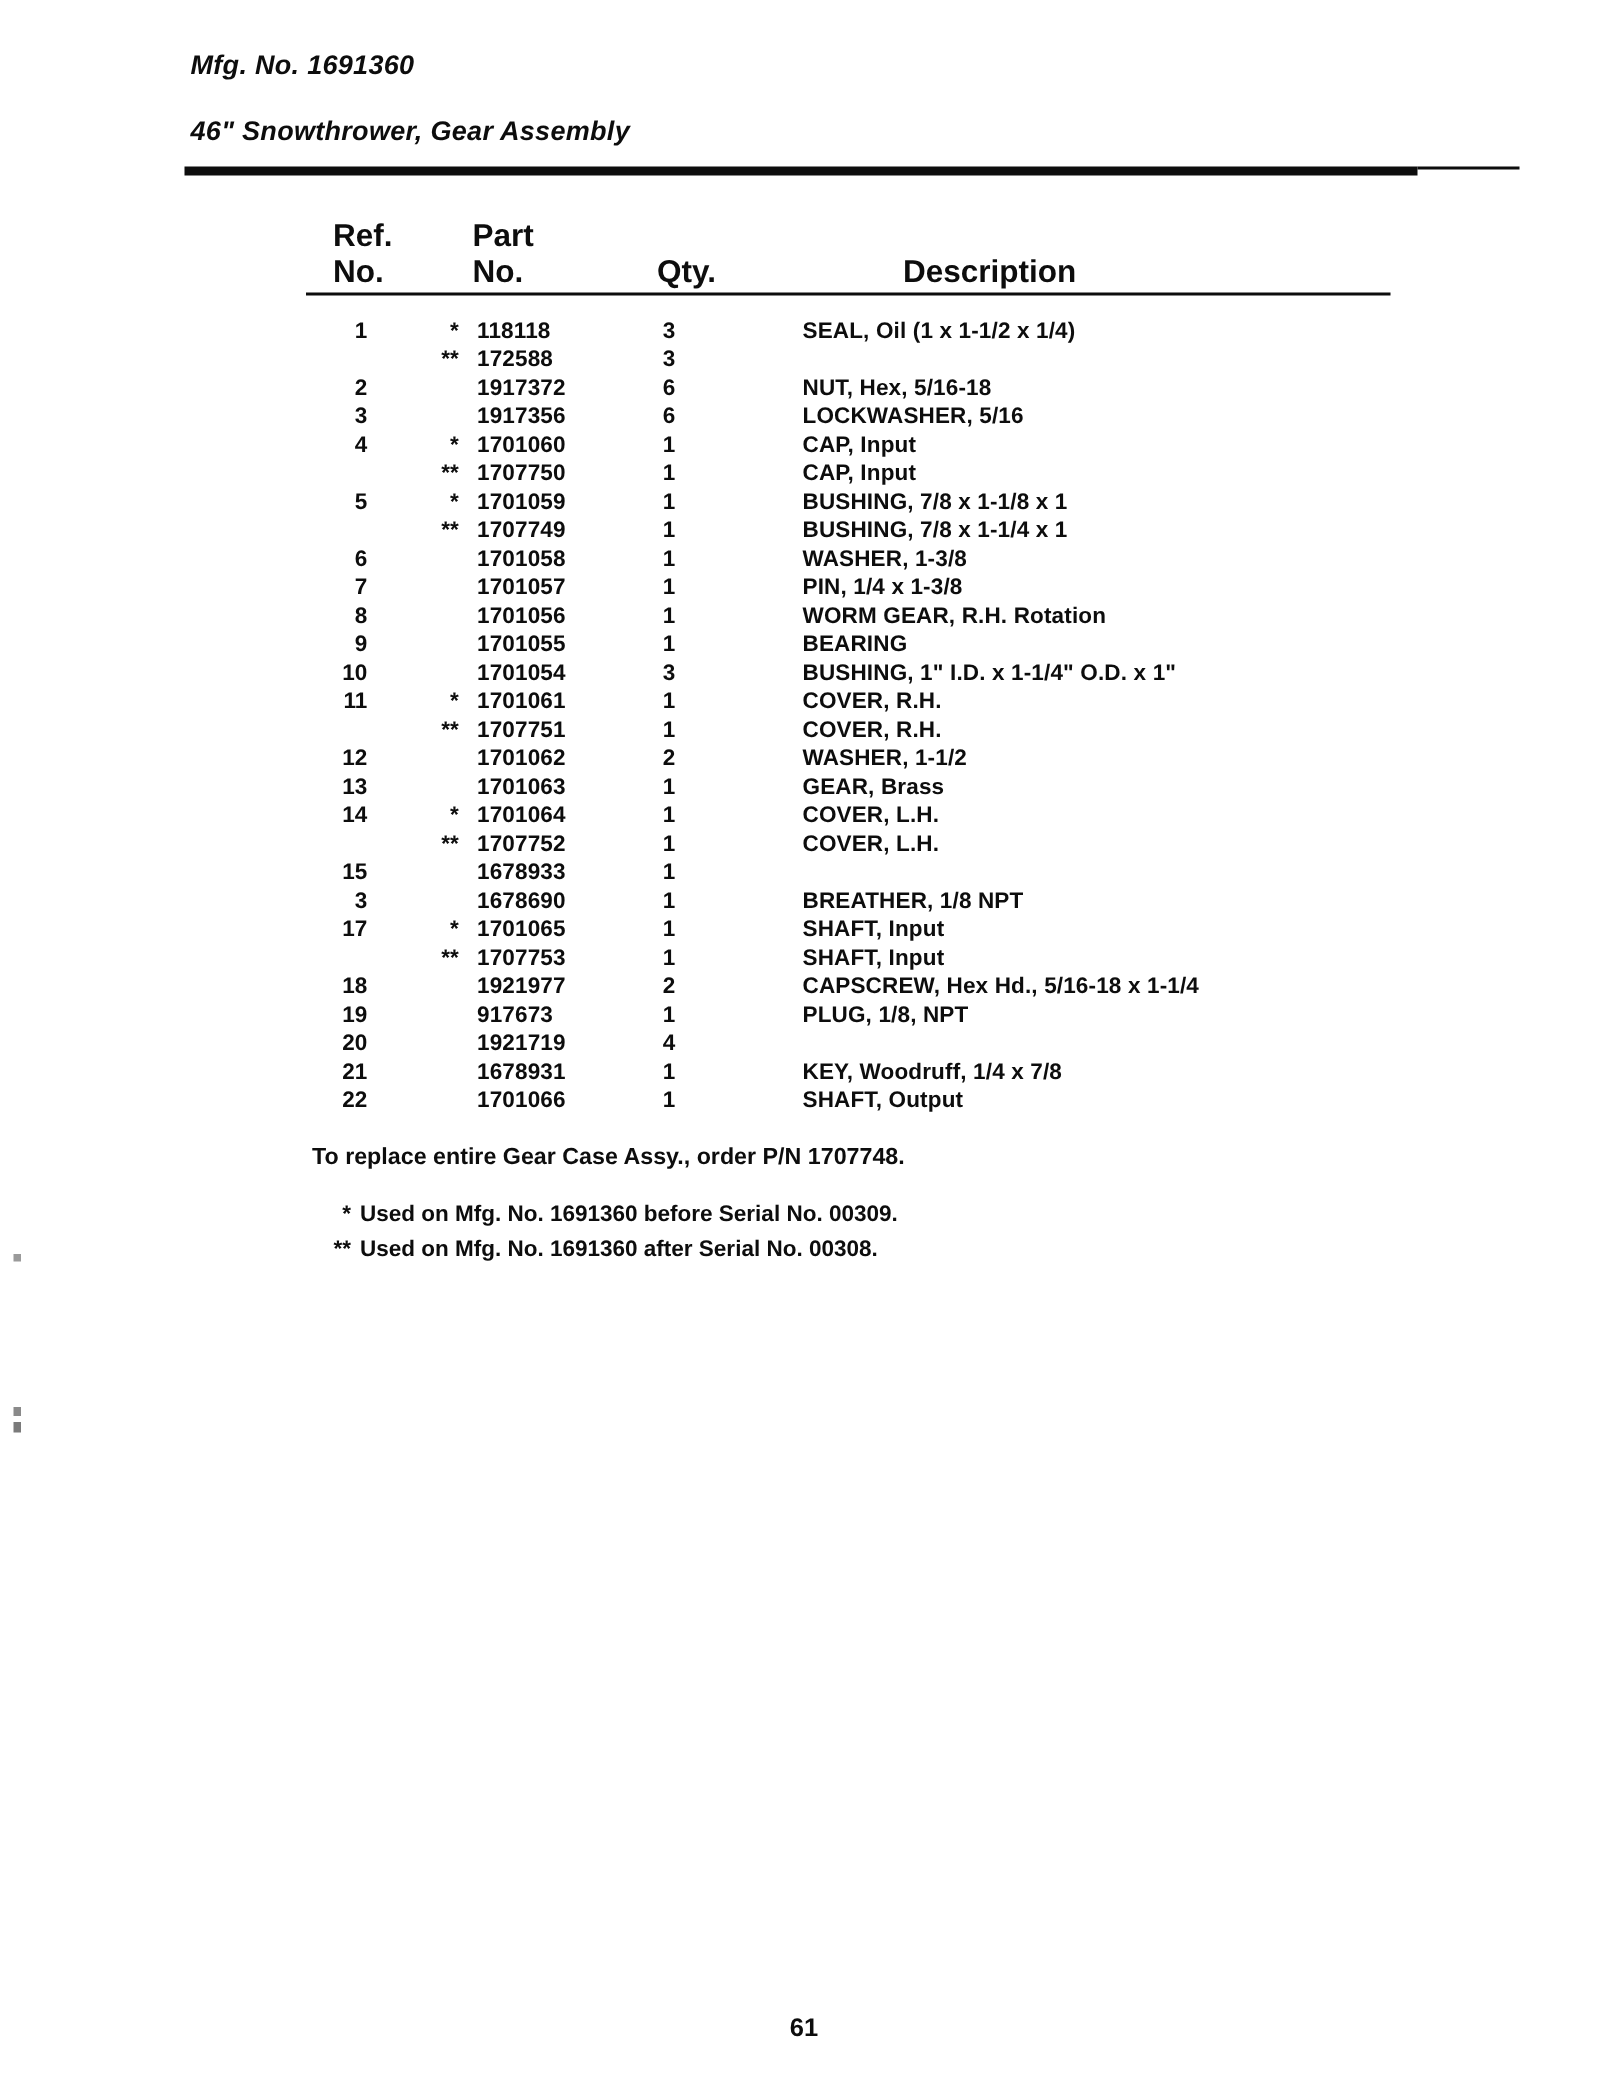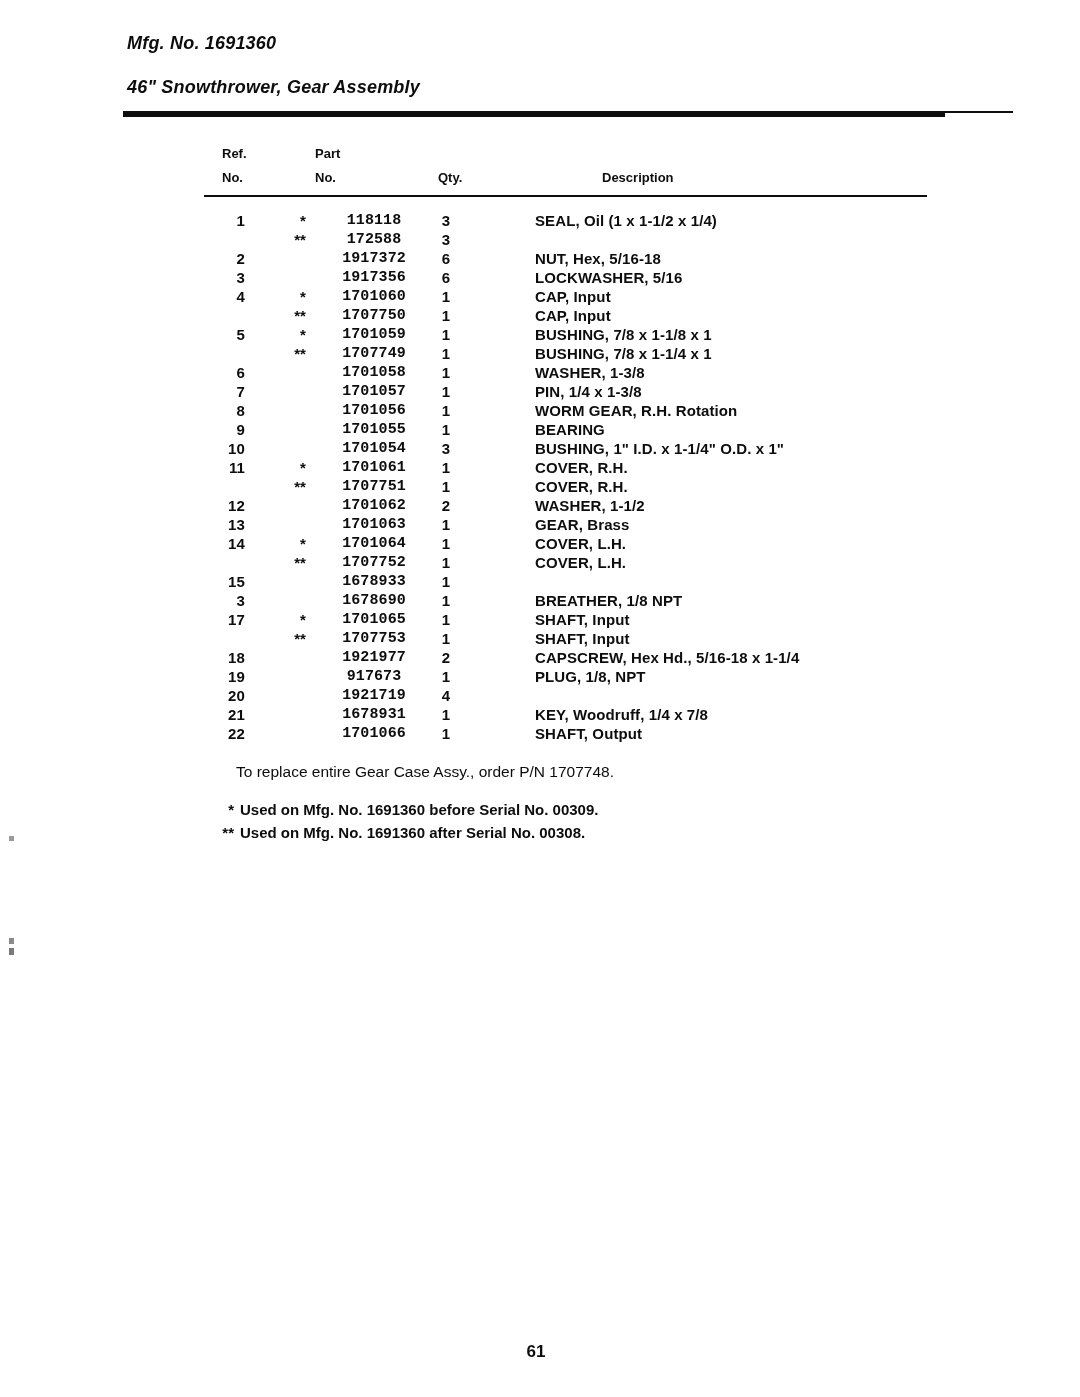--- a/index.html
+++ b/index.html
@@ -37,21 +37,21 @@
     background:#0d0d0d;
   }
   .rule-thin-ext{
     position:absolute;
     left:945px; top:111px;
     width:68px; height:2px;
     background:#0d0d0d;
   }
   .th{
     position:absolute;
-    font-size:13px;
+    font-size:21px;
     font-weight:700;
   }
   .th-ref1{left:222px; top:146px;}
   .th-ref2{left:222px; top:170px;}
   .th-part1{left:315px; top:146px;}
   .th-part2{left:315px; top:170px;}
   .th-qty{left:438px; top:170px;}
   .th-desc{left:602px; top:170px;}
   .head-rule{
     position:absolute;
@@ -67,29 +67,28 @@
   .row{
     display:grid;
     grid-template-columns:44px 62px 120px 32px 1fr;
     line-height:19px;
     font-size:15px;
     font-weight:700;
     letter-spacing:0.1px;
   }
   .c-ref{text-align:right; padding-right:3px;}
   .c-marker{text-align:right; padding-right:4px;}
-  .c-part{text-align:center; padding-left:8px;font-family:Liberation Mono, monospace;}
+  .c-part{text-align:left; padding-left:8px;}
   .c-qty{text-align:center;}
   .c-desc{text-align:left; padding-left:73px; white-space:nowrap;}
   .note-replace{
     position:absolute;
     left:208px; top:763px;
     font-size:15.5px;
-    font-weight:400;
-    margin-left:28px;
+    font-weight:700;
   }
   .footnotes{
     position:absolute;
     left:204px; top:798px;
     font-size:15px;
     font-weight:700;
     line-height:23px;
   }
   .fn-marker{
     display:inline-block;

